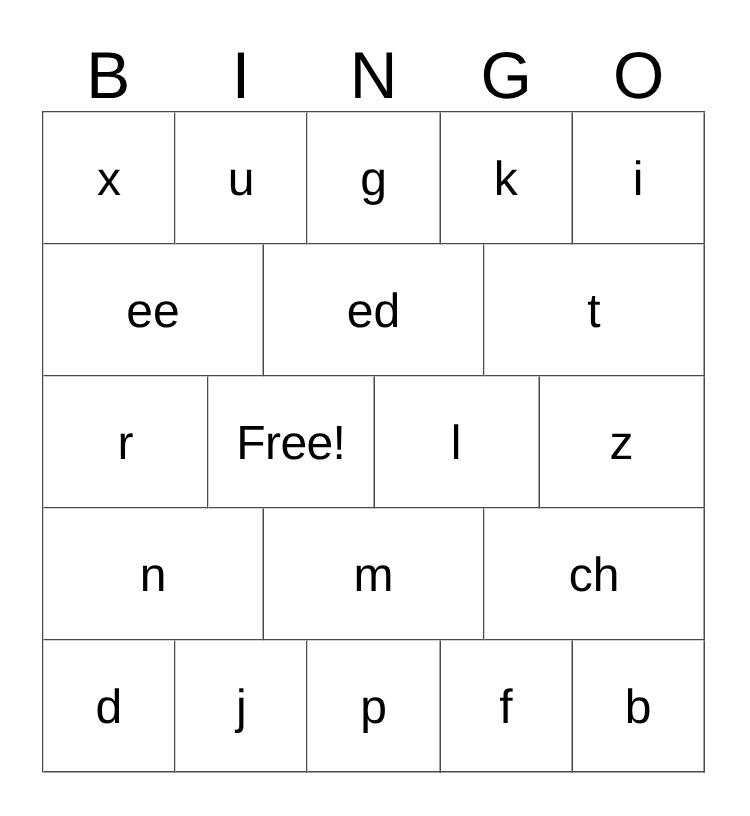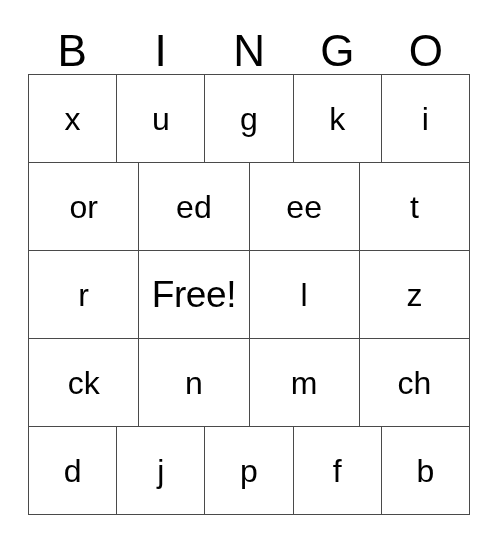--- a/index.html
+++ b/index.html
@@ -56,21 +56,21 @@
     align-items: center;
     justify-content: center;
     font-size: 32px;
     line-height: 34px;
     color: #000000;
     background: #ffffff;
     overflow: hidden;
     white-space: nowrap;
   }
   .grid-cell.free-cell {
-    font-size: 37px;
+    font-size: 32px;
     letter-spacing: -0.4px;
   }
 </style>
 </head>
 <body>
 
 <div id="bingo-card">
 
   <div id="header-row">
     <div class="header-cell">B</div>
@@ -84,35 +84,33 @@
 
     <div class="grid-row">
       <div class="grid-cell">x</div>
       <div class="grid-cell">u</div>
       <div class="grid-cell">g</div>
       <div class="grid-cell">k</div>
       <div class="grid-cell">i</div>
     </div>
 
     <div class="grid-row">
-      <div class="grid-cell">or</div>
+      <div class="grid-cell">ee</div>
       <div class="grid-cell">ed</div>
-      <div class="grid-cell">ee</div>
       <div class="grid-cell">t</div>
     </div>
 
     <div class="grid-row">
       <div class="grid-cell">r</div>
       <div class="grid-cell free-cell">Free!</div>
       <div class="grid-cell">l</div>
       <div class="grid-cell">z</div>
     </div>
 
     <div class="grid-row">
-      <div class="grid-cell">ck</div>
       <div class="grid-cell">n</div>
       <div class="grid-cell">m</div>
       <div class="grid-cell">ch</div>
     </div>
 
     <div class="grid-row">
       <div class="grid-cell">d</div>
       <div class="grid-cell">j</div>
       <div class="grid-cell">p</div>
       <div class="grid-cell">f</div>

